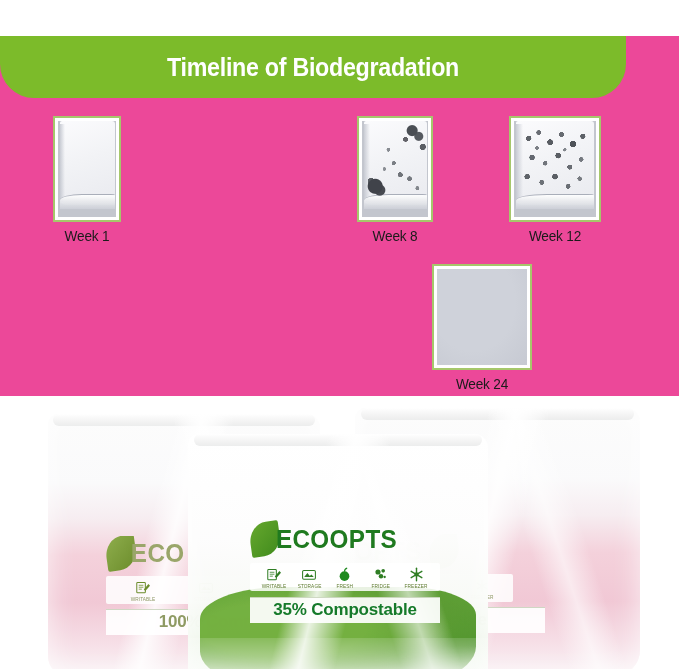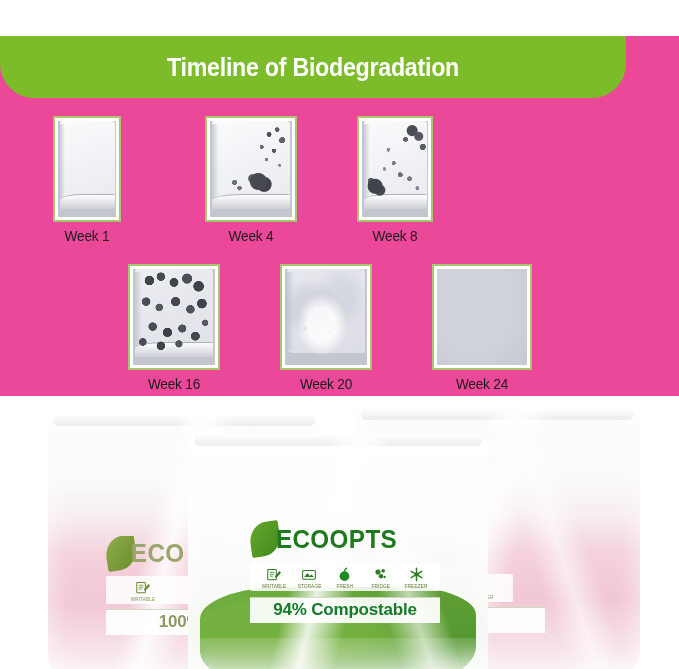--- a/index.html
+++ b/index.html
@@ -319,63 +319,44 @@
   <div class="thumb-cell" style="left:53px; top:80px; width:68px;">
     <div class="thumb-frame">
       <div class="thumb-img clip">
         <div class="film"></div>
           <div class="film-fold"></div>
       </div>
     </div>
     <div class="thumb-label">Week 1</div>
   </div>
 
-  <div class="thumb-cell" style="left:205px; top:80px; width:92px;">
-    <div class="thumb-frame">
-      <div class="thumb-img clip">
-        <div class="film"></div>
-          <div class="film-fold"></div>
-          <div class="spk s4"></div>
-      </div>
-    </div>
-    <div class="thumb-label">Week 4</div>
-  </div>
 
   <div class="thumb-cell" style="left:357px; top:80px; width:76px;">
     <div class="thumb-frame">
       <div class="thumb-img clip">
         <div class="film"></div>
           <div class="film-fold"></div>
           <div class="spk s8"></div>
       </div>
     </div>
     <div class="thumb-label">Week 8</div>
   </div>
 
-
-  <div class="thumb-cell" style="left:128px; top:228px; width:92px;">
+  <div class="thumb-cell" style="left:509px; top:80px; width:92px;">
     <div class="thumb-frame">
       <div class="thumb-img clip">
-        <div class="film" style="background:linear-gradient(160deg,#eceef2,#dfe1e7);"></div>
-        <div class="film-fold"></div>
-          <div class="spk s16"></div>
-      </div>
-    </div>
-    <div class="thumb-label">Week 16</div>
+        <div class="film"></div>
+          <div class="film-fold"></div>
+          <div class="spk s12"></div>
+      </div>
+    </div>
+    <div class="thumb-label">Week 12</div>
   </div>
 
-  <div class="thumb-cell" style="left:280px; top:228px; width:92px;">
-    <div class="thumb-frame">
-      <div class="thumb-img clip">
-        <div class="film" style="background:linear-gradient(165deg,#e6e8ee,#dcdee5);"></div>
-        <div class="spk s20"></div>
-      </div>
-    </div>
-    <div class="thumb-label">Week 20</div>
-  </div>
+
 
   <div class="thumb-cell" style="left:432px; top:228px; width:100px;">
     <div class="thumb-frame">
       <div class="thumb-img clip">
         <div style="position:absolute;inset:0;background:radial-gradient(ellipse at 40% 35%, #cfd2da 0 55%, #c6c9d2 100%);"></div>
       </div>
     </div>
     <div class="thumb-label">Week 24</div>
   </div>
 
@@ -544,19 +525,19 @@
                     <line x1="2.6" y1="5.2" x2="15.4" y2="12.8"></line>
                     <line x1="15.4" y1="5.2" x2="2.6" y2="12.8"></line>
                   </g>
                   <circle cx="9" cy="9" r="2.6" fill="#2f7d23"></circle>
                 </svg>
             </span>
             <span class="feature-label">FREEZER</span>
           </div>
         </div>
         <div class="claim-strip" style="margin-top:6px;">
-          <span class="claim-text">94% Compostable</span>
+          <span class="claim-text">35% Compostable</span>
         </div>
       </div>
     </div>
 
   </div>
 </div>
 
 </body></html>

